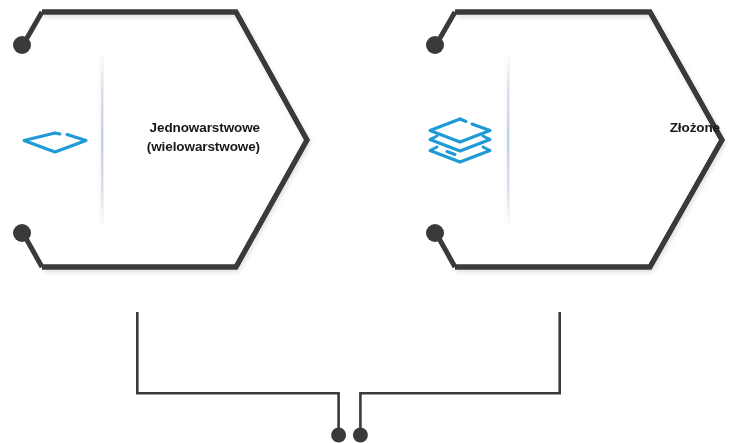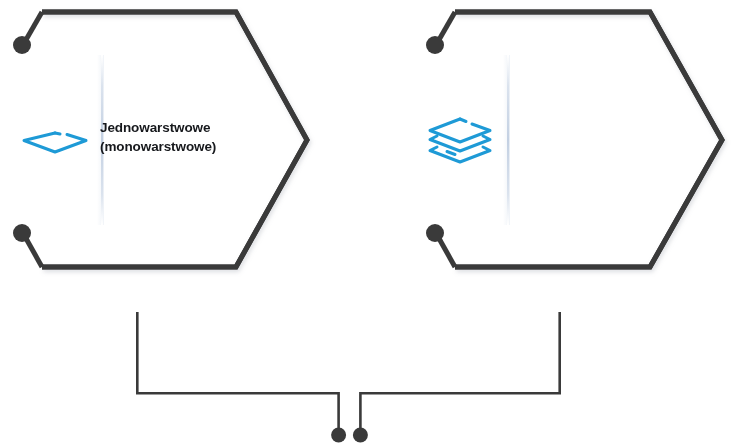--- a/index.html
+++ b/index.html
@@ -20,21 +20,21 @@
   #diagram-svg {
     position: absolute;
     left: 0;
     top: 0;
     width: 735px;
     height: 443px;
     display: block;
   }
   .node-label {
     position: absolute;
-    text-align: left;
+    text-align: right;
     font-family: "Liberation Sans", sans-serif;
     font-size: 13.5px;
     font-weight: bold;
     color: #16181c;
     line-height: 19px;
     letter-spacing: -0.1px;
     white-space: nowrap;
     pointer-events: none;
   }
   .label-line { display: block; }
@@ -137,19 +137,20 @@
       <path d="M 137.3 312 L 137.3 393.3 L 338.6 393.3 L 338.6 429"></path>
 
       <path d="M 559.7 312 L 559.7 393.3 L 360.4 393.3 L 360.4 429"></path>
     </g>
     <circle cx="338.6" cy="435" r="7.5" fill="#3a3a3a"></circle>
     <circle cx="360.4" cy="435" r="7.5" fill="#3a3a3a"></circle>
   </svg>
 
   <div class="node-label" id="label-single">
     <span class="label-line">Jednowarstwowe</span>
-    <span class="label-line">(monowarstwowe)</span>
+    <span class="label-line">(wielowarstwowe)</span>
   </div>
 
   <div class="node-label" id="label-multi">
+    <span class="label-line">Złożone</span>
   </div>
 
 </div>
 
 </body></html>

